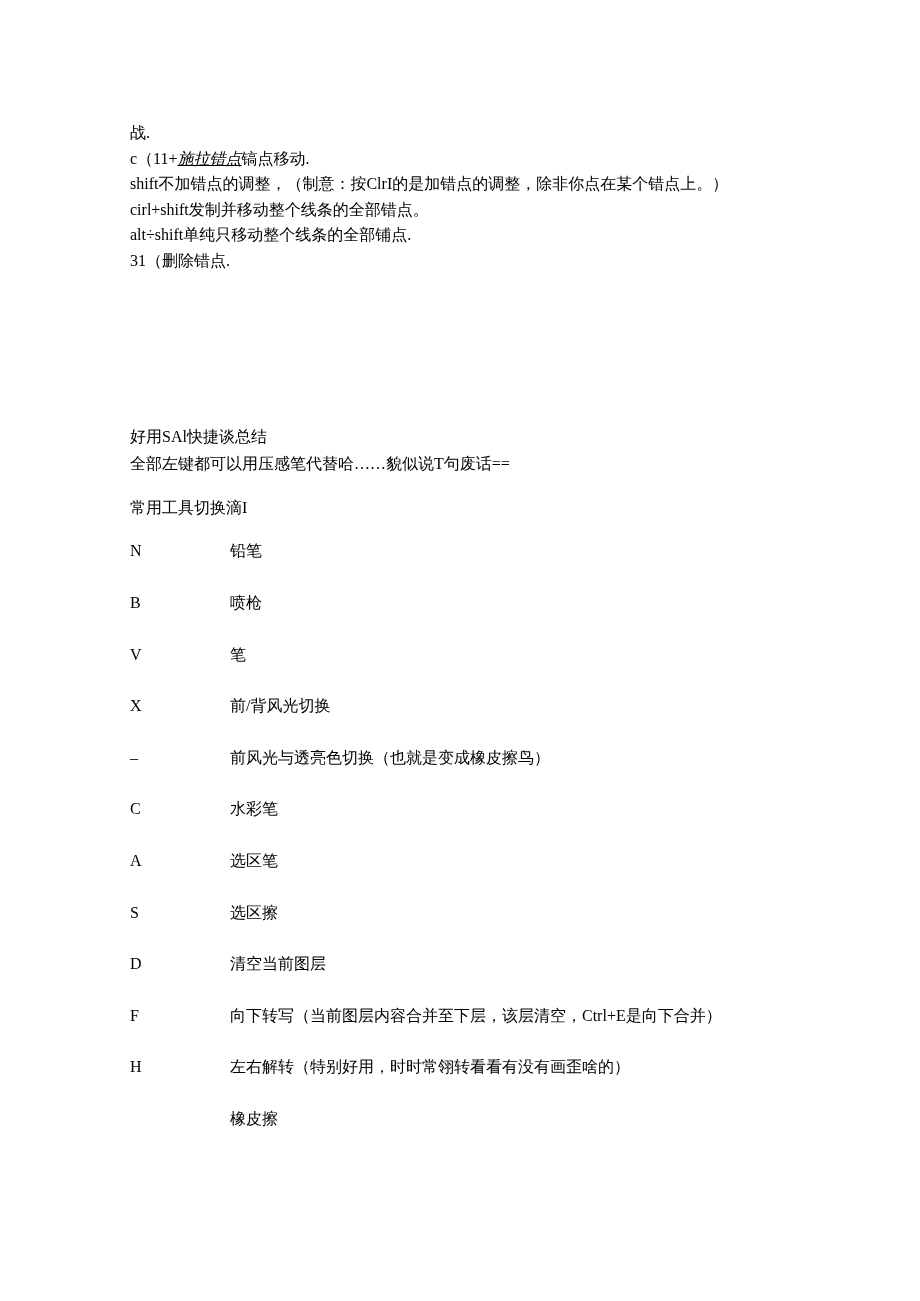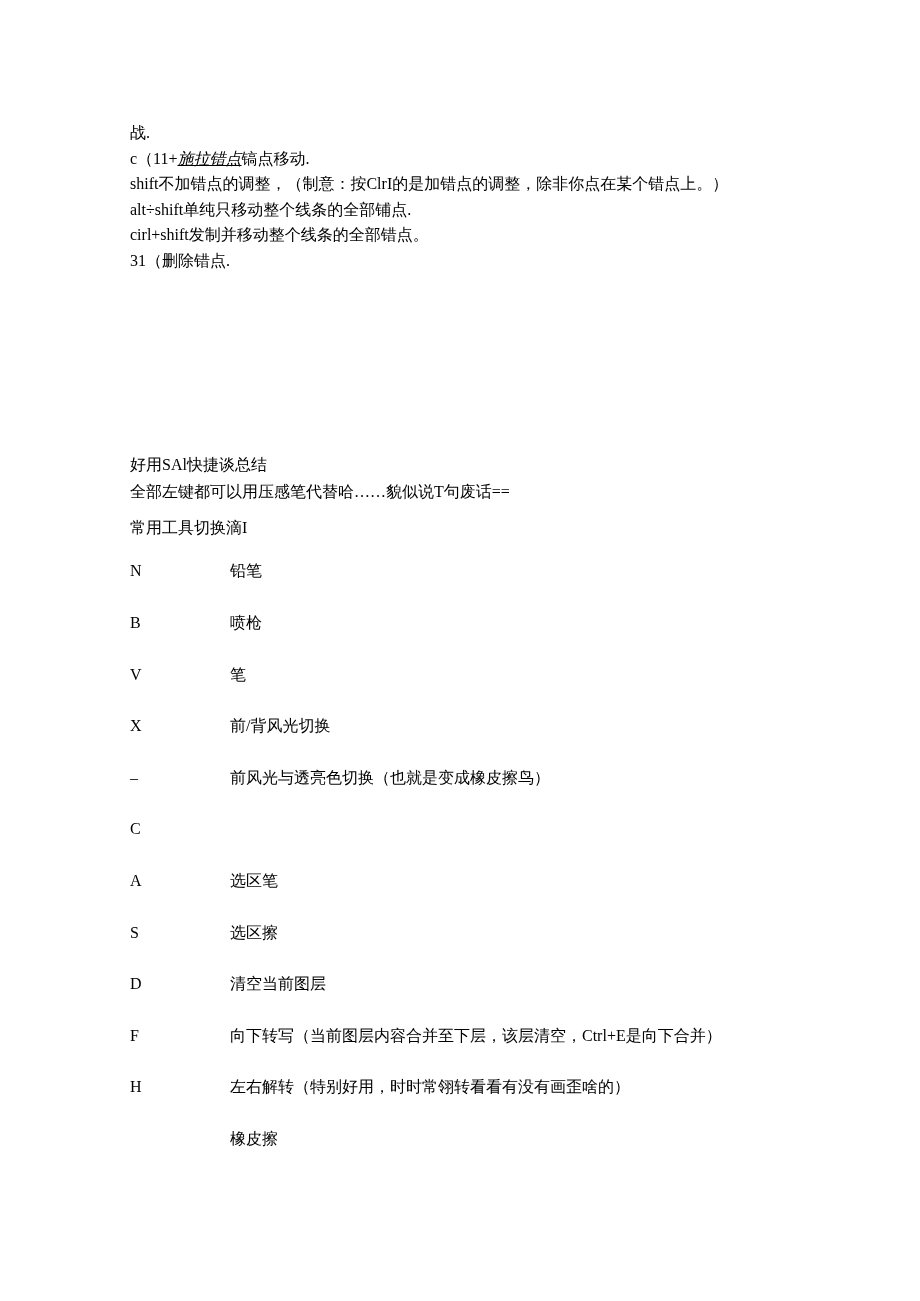--- a/index.html
+++ b/index.html
@@ -35,36 +35,35 @@
     }
     .shortcut-key {
       width: 100px;
       flex-shrink: 0;
     }
     .shortcut-desc {
       flex: 1;
     }
     .heading-line {
       margin-bottom: 2px;
-      margin-top: 28px;
     }
     .subheading {
-      margin-top: 10px;
+      margin-top: 18px;
       margin-bottom: 8px;
     }
   </style>
 </head>
 <body>
 
 <div>
   <p class="paragraph">战.</p>
   <p class="paragraph">c（11+<span class="italic">施拉错点</span>镐点移动.</p>
   <p class="paragraph">shift不加错点的调整，（制意：按ClrI的是加错点的调整，除非你点在某个错点上。）</p>
+  <p class="paragraph">cirl+shift发制并移动整个线条的全部错点。</p>
   <p class="paragraph">alt÷shift单纯只移动整个线条的全部铺点.</p>
-  <p class="paragraph">cirl+shift发制并移动整个线条的全部错点。</p>
   <p class="paragraph">31（删除错点.</p>
 </div>
 
 <div class="section-gap"></div>
 
 <div>
   <p class="heading-line">好用SAl快捷谈总结</p>
   <p class="paragraph">全部左键都可以用压感笔代替哈……貌似说T句废话==</p>
   <p class="subheading">常用工具切换滴I</p>
 </div>
@@ -85,20 +84,21 @@
   <div class="shortcut-row">
     <div class="shortcut-key">X</div>
     <div class="shortcut-desc">前/背风光切换</div>
   </div>
   <div class="shortcut-row">
     <div class="shortcut-key">–</div>
     <div class="shortcut-desc">前风光与透亮色切换（也就是变成橡皮擦鸟）</div>
   </div>
   <div class="shortcut-row">
     <div class="shortcut-key">C</div>
+    <div class="shortcut-desc">水彩笔</div>
   </div>
   <div class="shortcut-row">
     <div class="shortcut-key">A</div>
     <div class="shortcut-desc">选区笔</div>
   </div>
   <div class="shortcut-row">
     <div class="shortcut-key">S</div>
     <div class="shortcut-desc">选区擦</div>
   </div>
   <div class="shortcut-row">

